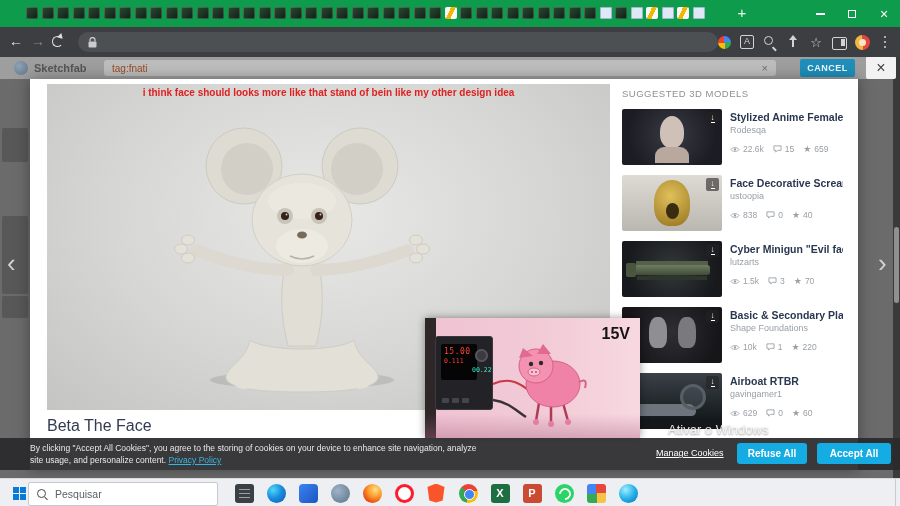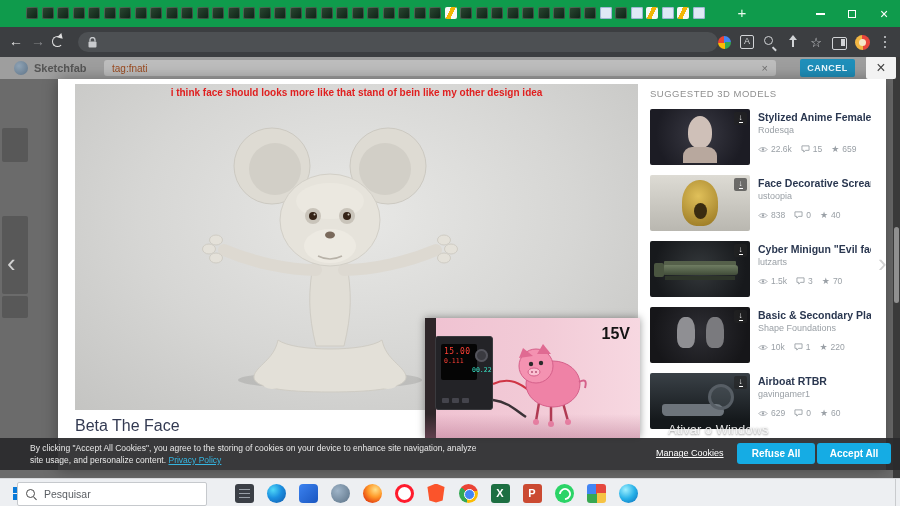--- a/index.html
+++ b/index.html
@@ -56,21 +56,21 @@
   .modal-close { position:absolute; left:866px; top:56px; width:30px; height:23px; background:#f2f2f2; display:flex; align-items:center; justify-content:center; color:#444; font-size:16px; z-index:6; border-radius:2px; }
 
   
   .page-bg { position:absolute; left:0; top:79px; width:900px; height:399px; background:#6b6b6b; z-index:0; }
   .pb { position:absolute; background:#585858; border-radius:2px; }
   .pb1 { left:2px; top:49px; width:26px; height:34px; }
   .pb2 { left:2px; top:137px; width:26px; height:78px; }
   .pb3 { left:2px; top:217px; width:26px; height:22px; }
 
   
-  .modal { position:absolute; left:30px; top:79px; width:828px; height:391px; background:#fff; z-index:2; box-shadow:0 0 14px rgba(0,0,0,.35);margin-left:28px; }
+  .modal { position:absolute; left:30px; top:79px; width:828px; height:391px; background:#fff; z-index:2; box-shadow:0 0 14px rgba(0,0,0,.35); }
   .viewer { position:absolute; left:17px; top:5px; width:563px; height:326px; overflow:hidden;
             background:radial-gradient(ellipse at 50% 40%, #e8e8e6 0%, #d6d6d4 55%, #c4c4c2 100%); }
   .annotation { position:absolute; left:0; top:3px; width:100%; text-align:center; color:#e01f1f; font-size:10px; font-weight:bold; }
   .model-svg { position:absolute; left:105px; top:24px; }
   .model-title { position:absolute; left:17px; top:338px; font-size:16px; color:#333a52; }
 
   
   .suggested { position:absolute; left:592px; top:9px; width:221px; }
   .sug-head { color:#8f8f8f; font-size:9.5px; letter-spacing:.5px; margin-bottom:10px; }
   .cards { display:flex; flex-direction:column; gap:8px; }
@@ -127,29 +127,29 @@
 
   
   .watermark { position:absolute; left:668px; top:422px; z-index:3; color:rgba(248,248,248,.9); font-size:13px; text-shadow:0 1px 2px rgba(0,0,0,.45); }
 
   
   .cookiebar { position:absolute; left:0; top:438px; width:900px; height:32px; background:rgba(42,42,44,.93); z-index:5; color:#e8e8e8; }
   .cb-text { position:absolute; left:30px; top:4px; font-size:8.5px; line-height:12px; }
   .cb-link { color:#35b5e0; text-decoration:underline; }
   .cb-manage { position:absolute; left:656px; top:10px; font-size:9px; color:#fff; text-decoration:underline; }
   .cb-btn { position:absolute; top:5px; height:21px; background:#15ace4; color:#fff; font-size:10px; font-weight:bold; display:flex; align-items:center; justify-content:center; border-radius:3px; }
-  .cb-refuse { left:737px; width:78px; }
+  .cb-refuse { left:737px; width:70px; }
   .cb-accept { left:817px; width:74px; }
 
   
   .taskbar { position:absolute; left:0; top:478px; width:900px; height:28px; background:#edeff2; border-top:1px solid #d8dadd; z-index:8; }
   .start { position:absolute; left:6px; top:0; width:26px; height:28px; display:flex; align-items:center; justify-content:center; }
   .win-logo { width:13px; height:13px; display:grid; grid-template-columns:6px 6px; grid-template-rows:6px 6px; gap:1px; }
   .win-logo i { background:#0a7ad8; display:block; }
-  .tb-search { position:absolute; left:17px; top:3px; width:190px; height:21px; background:#fff; border:1px solid #c6c9cd; display:flex; align-items:center; gap:7px; padding:11px 8px; border-radius:2px; }
+  .tb-search { position:absolute; left:28px; top:3px; width:190px; height:21px; background:#fff; border:1px solid #c6c9cd; display:flex; align-items:center; gap:7px; padding:11px 8px; border-radius:2px; }
   .tbs-icon { position:relative; width:11px; height:11px; flex:none; }
   .tbs-icon::before { content:""; position:absolute; left:0; top:0; width:7px; height:7px; border:1.4px solid #4a4a4a; border-radius:50%; }
   .tbs-icon::after { content:""; position:absolute; right:0; bottom:0; width:4px; height:1.4px; background:#4a4a4a; transform:rotate(45deg); }
   .tbs-text { font-size:10.5px; color:#5a5e63; }
   .apps { position:absolute; left:228px; top:0; display:flex; }
   .slot { width:32px; height:28px; display:flex; align-items:center; justify-content:center; }
   .app { width:19px; height:19px; position:relative; border-radius:3px; }
   .app.app-dark-icon { background:#3b3f46; }
   .app.app-dark-icon::before { content:""; position:absolute; left:4px; top:5px; width:11px; height:1.5px; background:#9aa0a8; box-shadow:0 4px 0 #9aa0a8, 0 8px 0 #9aa0a8; }
   .app.edge-icon { border-radius:50%; background:radial-gradient(circle at 32% 30%, #4fd8f7 0%, #1b8fe0 45%, #1156a8 100%); }

